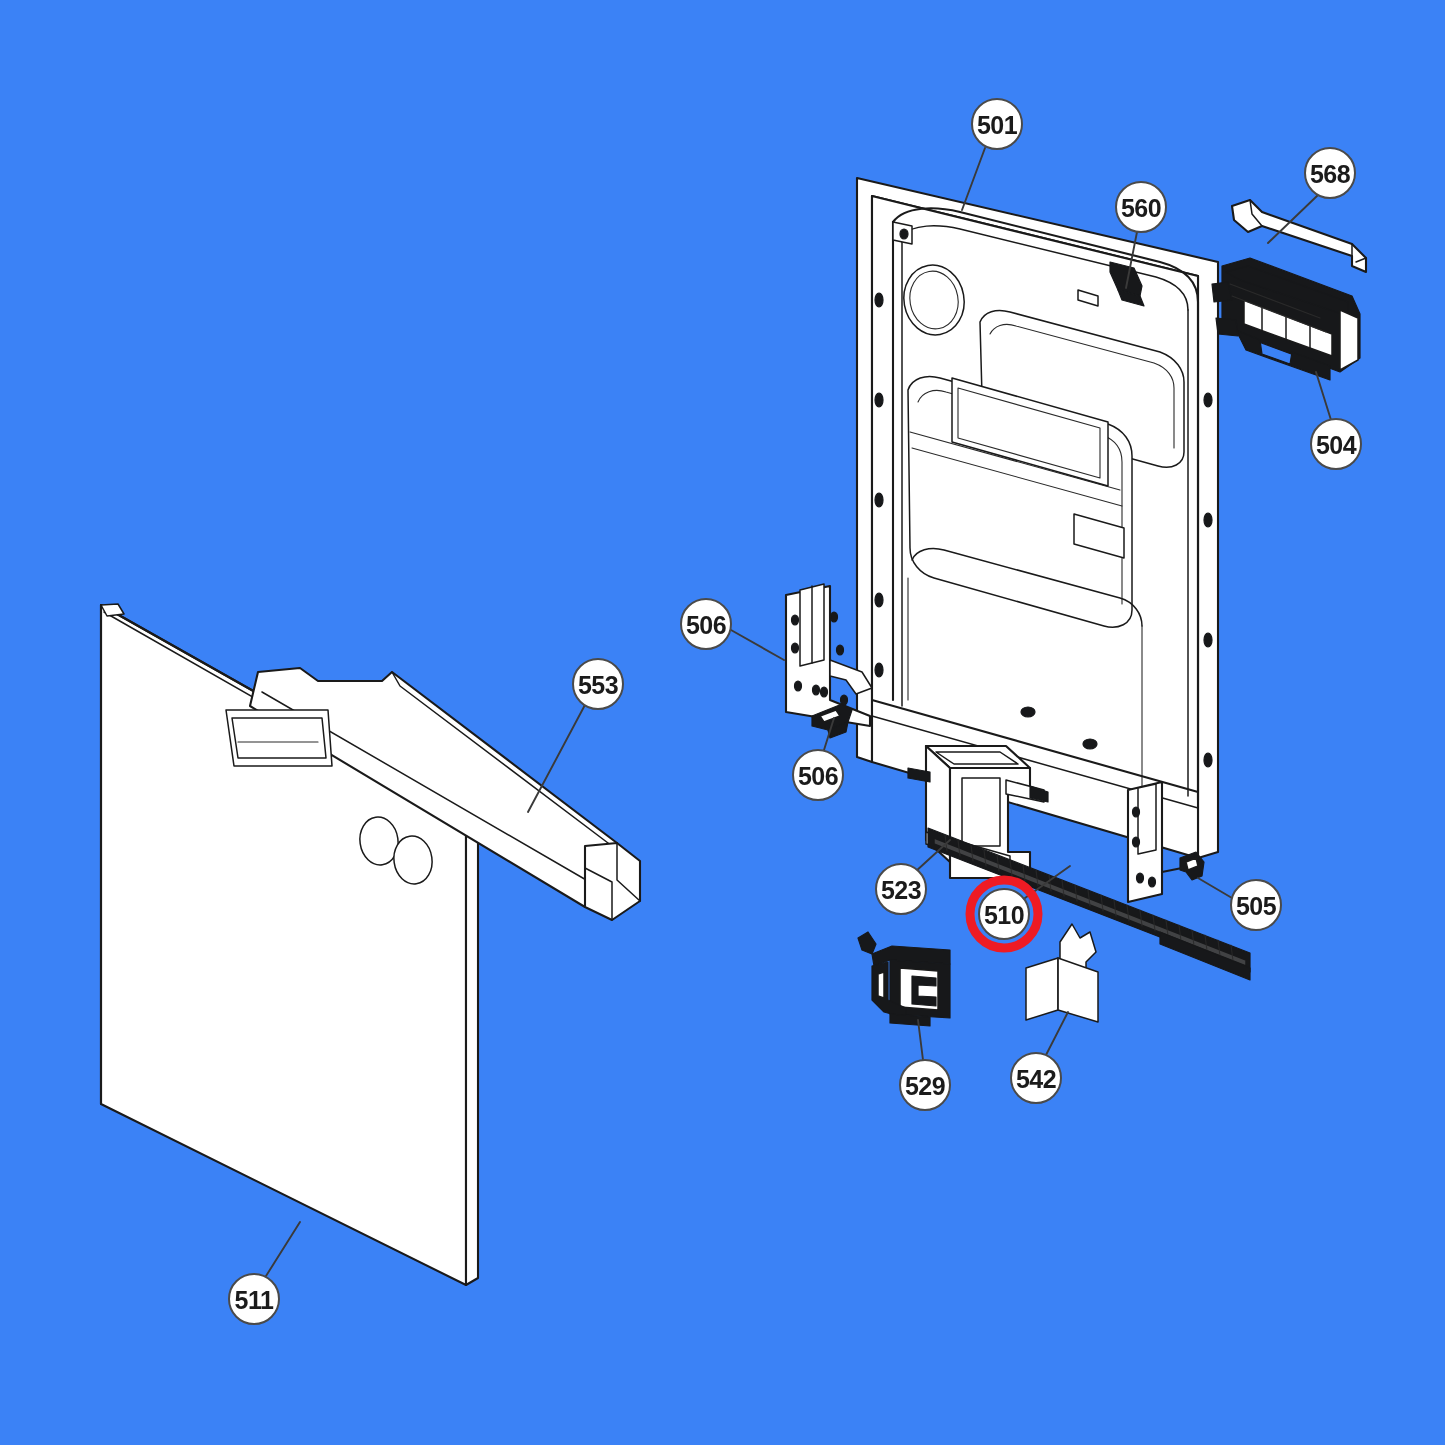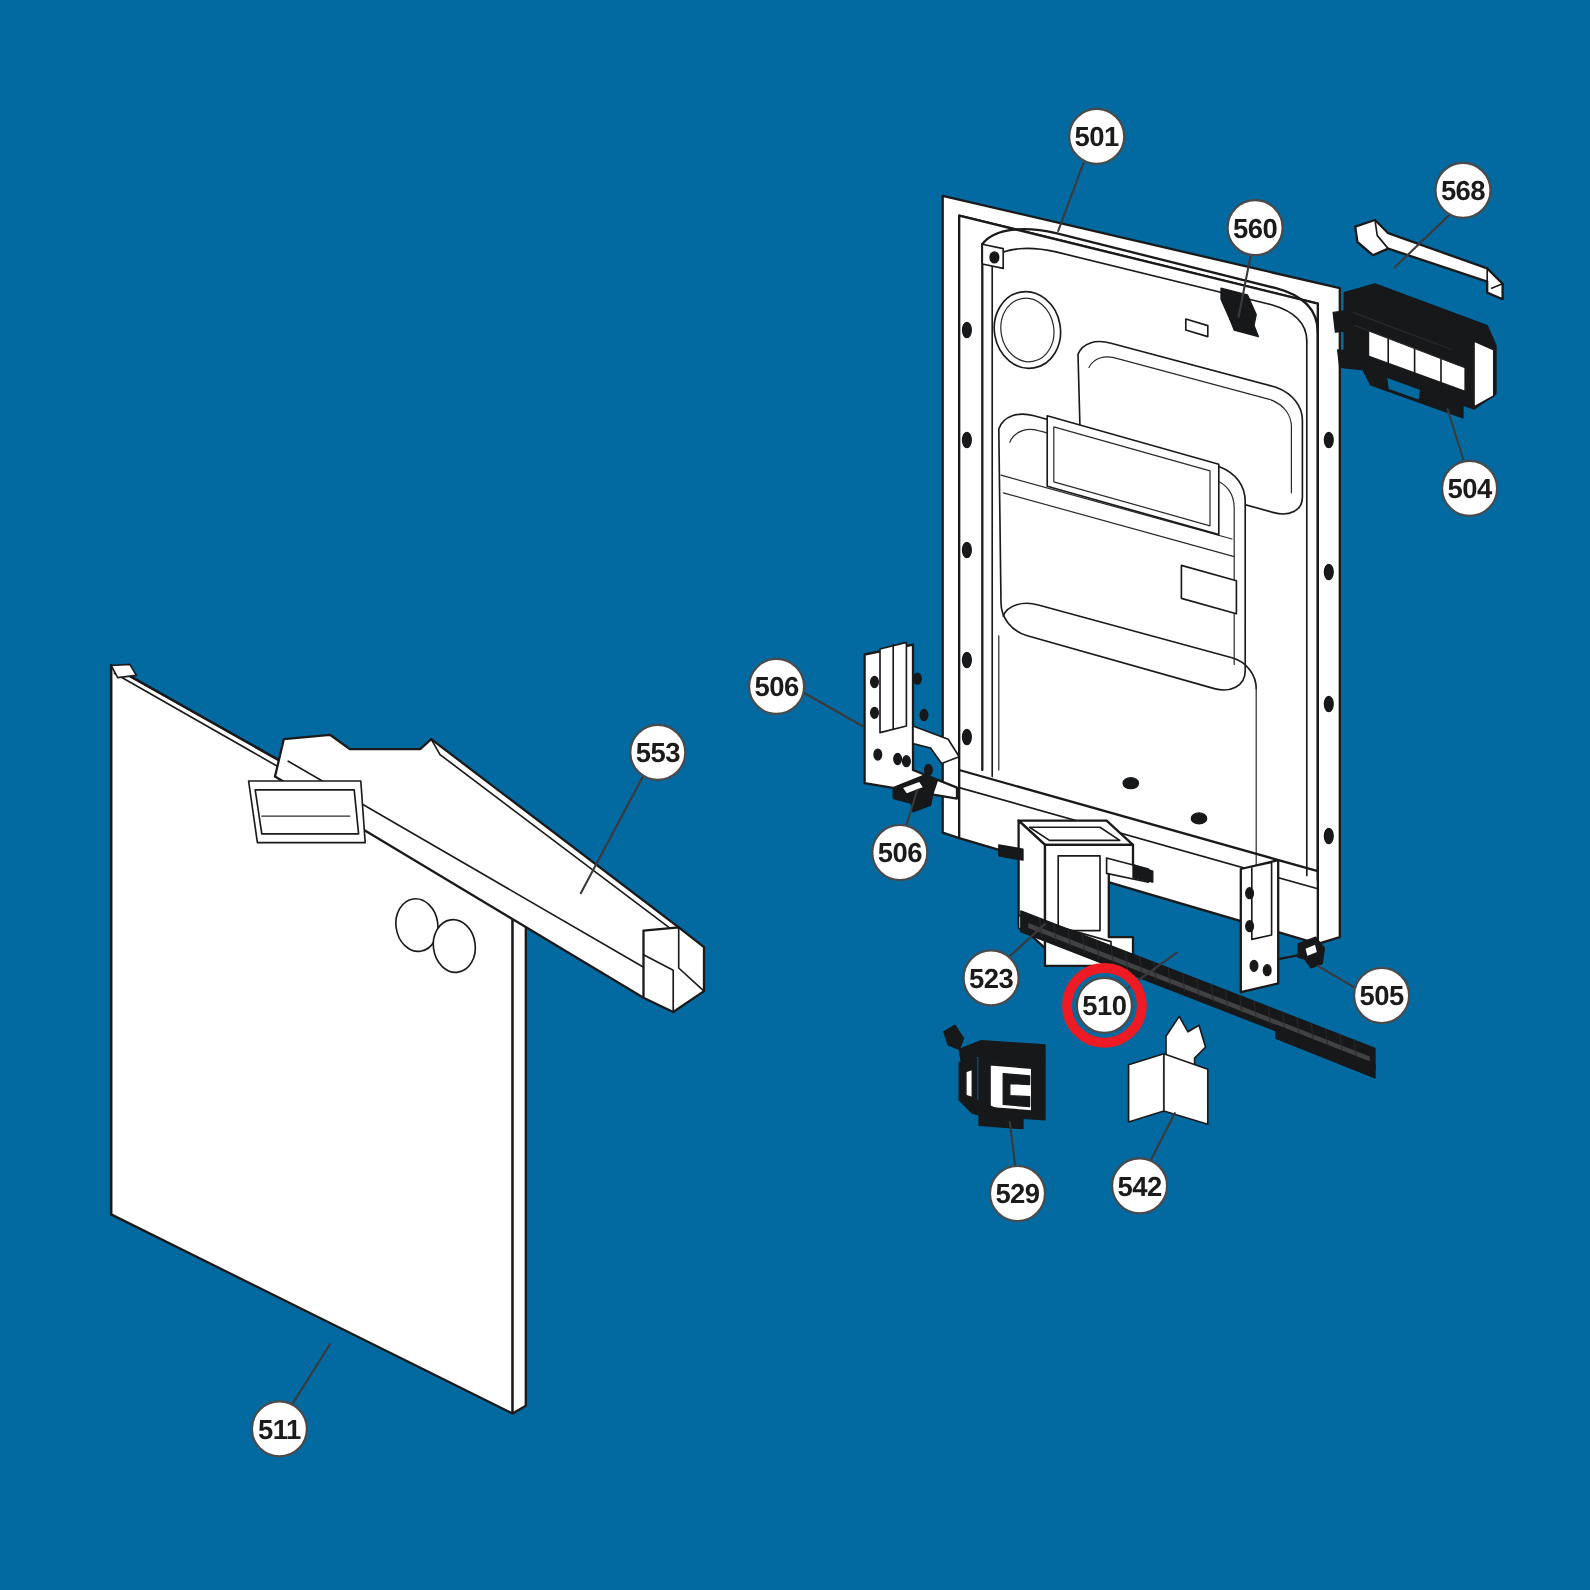--- a/index.html
+++ b/index.html
@@ -8,21 +8,21 @@
     padding: 0;
     background: #ffffff;
   }
   body {
     font-family: "Liberation Sans", sans-serif;
   }
   #diagram-root {
     position: relative;
     width: 1445px;
     height: 1445px;
-    background: #0369a1;
+    background: #3b82f6;
     overflow: hidden;
   }
   svg.diagram-canvas {
     position: absolute;
     top: 0;
     left: 0;
     width: 1445px;
     height: 1445px;
     display: block;
   }

